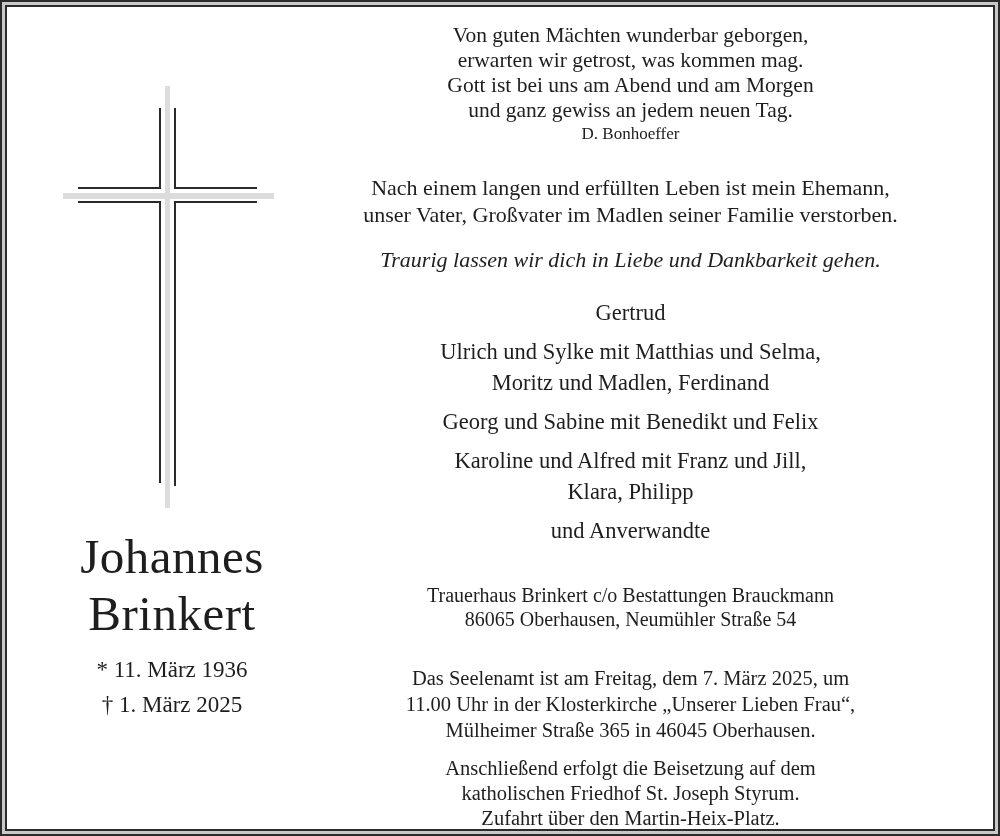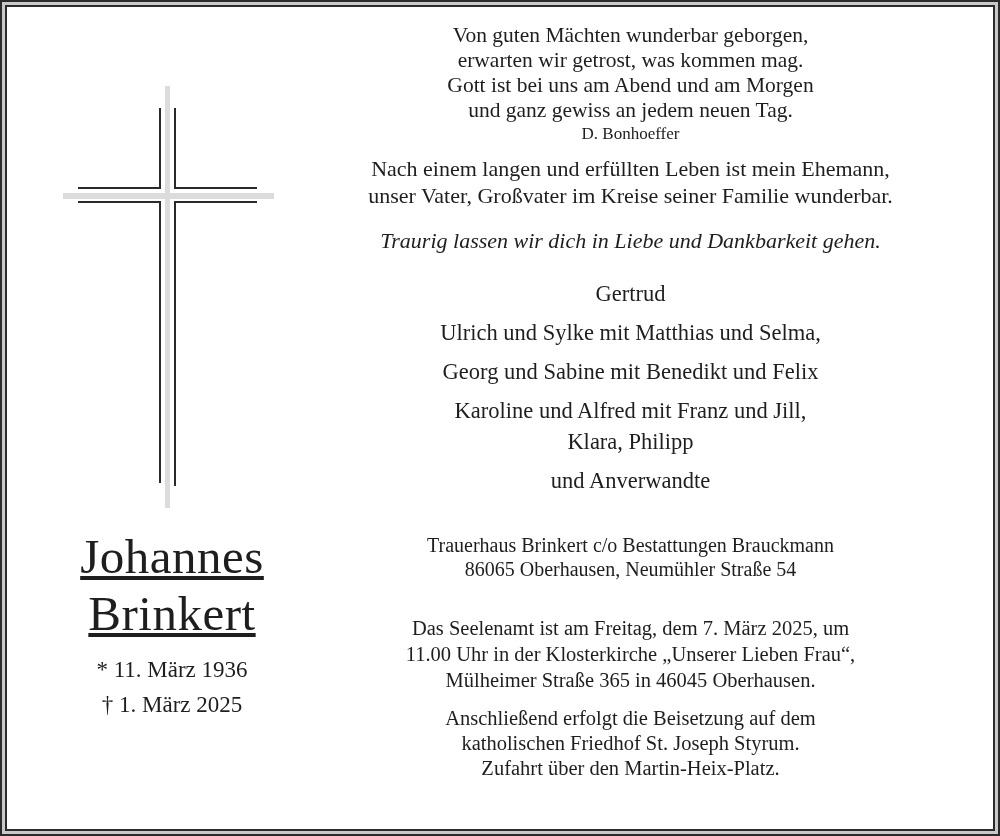--- a/index.html
+++ b/index.html
@@ -11,26 +11,26 @@
   
   .frame-outer { position:absolute; inset:0;  border:2px solid #2b2b2b; pointer-events:none; }
   .frame-mid   { position:absolute; inset:2px; border:3px solid #c9c9c9; pointer-events:none; }
   .frame-inner { position:absolute; inset:5px; border:2px solid #2b2b2b; pointer-events:none; }
 
   .cross { position:absolute; left:58px; top:82px; width:222px; height:430px; }
 
   .left-col  { position:absolute; left:12px; top:528px; width:320px; text-align:center; }
   .right-col { position:absolute; left:338px; top:0; width:585px; text-align:center; }
 
-  .name-line   { font-size:49px; line-height:57px; letter-spacing:0.5px;text-decoration:underline; }
+  .name-line   { font-size:49px; line-height:57px; letter-spacing:0.5px; }
   .dates       { margin-top:10px; font-size:23px; line-height:35px;text-align:center; }
 
   .quote        { margin-top:23px; font-size:21.5px; line-height:25px; }
   .attribution  { font-size:17px; line-height:21px; }
-  .announcement { margin-top:11px; font-size:22px; line-height:27px; }
+  .announcement { margin-top:30px; font-size:22px; line-height:27px; }
   .farewell     { margin-top:18px; font-size:22px; line-height:27px; font-style:italic; }
 
   .mourner-group { font-size:22.5px; line-height:31px; }
   .mg-first { margin-top:24px; }
   .mg-next  { margin-top:8px; }
 
   .address { margin-top:37px; font-size:20px;   line-height:24px; }
   .service { margin-top:34px; font-size:20.5px; line-height:26px; }
   .burial  { margin-top:13px; font-size:20.5px; line-height:25px; }
 </style>
@@ -72,30 +72,31 @@
     <div class="quote">
       <div>Von guten Mächten wunderbar geborgen,</div>
       <div>erwarten wir getrost, was kommen mag.</div>
       <div>Gott ist bei uns am Abend und am Morgen</div>
       <div>und ganz gewiss an jedem neuen Tag.</div>
     </div>
     <div class="attribution">D. Bonhoeffer</div>
 
     <div class="announcement">
       <div>Nach einem langen und erfüllten Leben ist mein Ehemann,</div>
-      <div>unser Vater, Großvater im Kreise seiner Familie wunderbar.</div>
+      <div>unser Vater, Großvater im Madlen seiner Familie verstorben.</div>
     </div>
 
     <div class="farewell">Traurig lassen wir dich in Liebe und Dankbarkeit gehen.</div>
 
     <div class="mourner-group mg-first">
       <div>Gertrud</div>
     </div>
     <div class="mourner-group mg-next">
       <div>Ulrich und Sylke mit Matthias und Selma,</div>
+      <div>Moritz und Madlen, Ferdinand</div>
     </div>
     <div class="mourner-group mg-next">
       <div>Georg und Sabine mit Benedikt und Felix</div>
     </div>
     <div class="mourner-group mg-next">
       <div>Karoline und Alfred mit Franz und Jill,</div>
       <div>Klara, Philipp</div>
     </div>
     <div class="mourner-group mg-next">
       <div>und Anverwandte</div>

